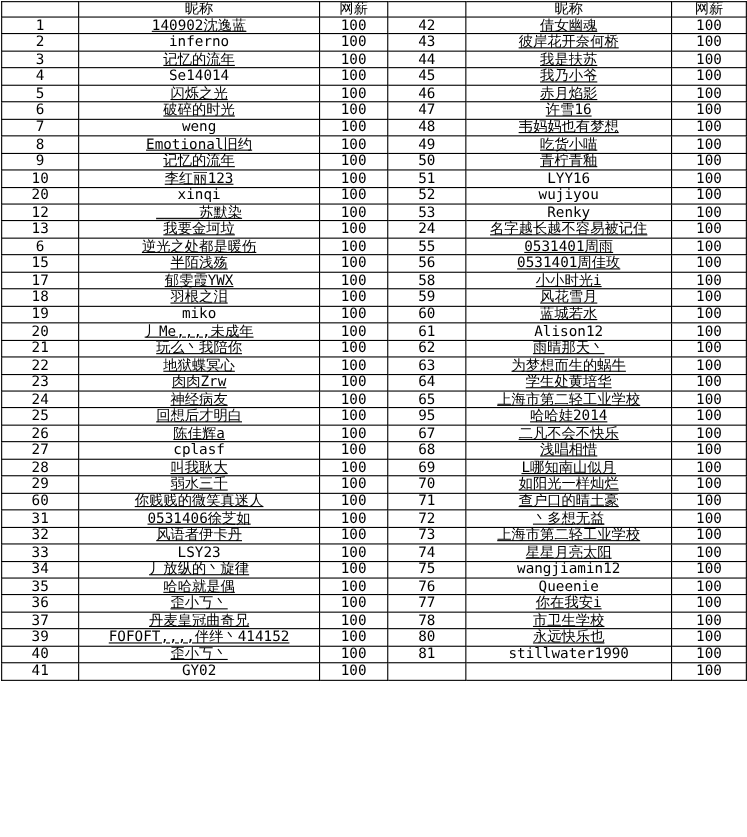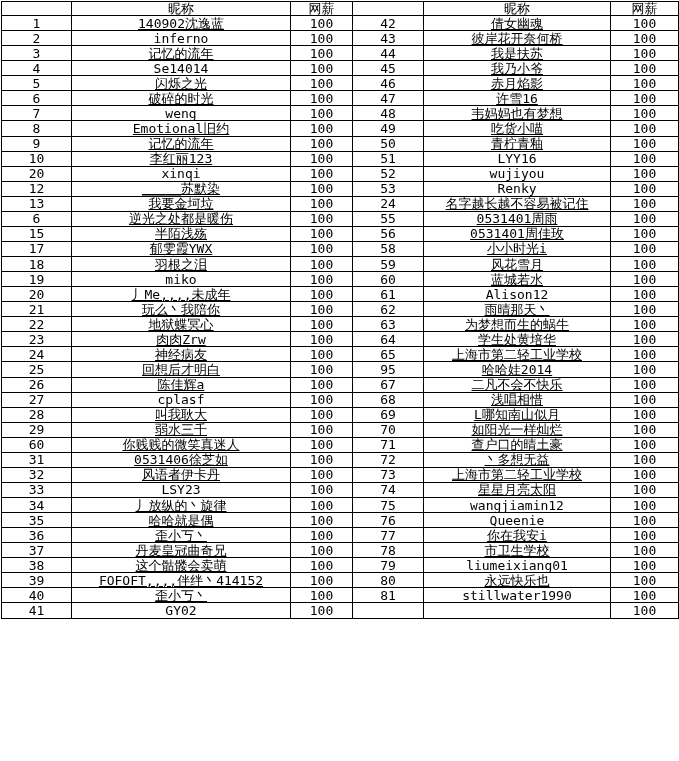--- a/index.html
+++ b/index.html
@@ -331,28 +331,20 @@
         </tr>
         <tr>
           <td>37</td>
           <td class="u">丹麦皇冠曲奇兄</td>
           <td>100</td>
           <td>78</td>
           <td class="u">市卫生学校</td>
           <td>100</td>
         </tr>
         <tr>
-          <td>38</td>
-          <td class="u">这个骷髅会卖萌</td>
-          <td>100</td>
-          <td>79</td>
-          <td>liumeixiang01</td>
-          <td>100</td>
-        </tr>
-        <tr>
           <td>39</td>
           <td class="u">FOFOFT,,,,伴绊丶414152</td>
           <td>100</td>
           <td>80</td>
           <td class="u">永远快乐也</td>
           <td>100</td>
         </tr>
         <tr>
           <td>40</td>
           <td class="u">歪小丂丶</td>

